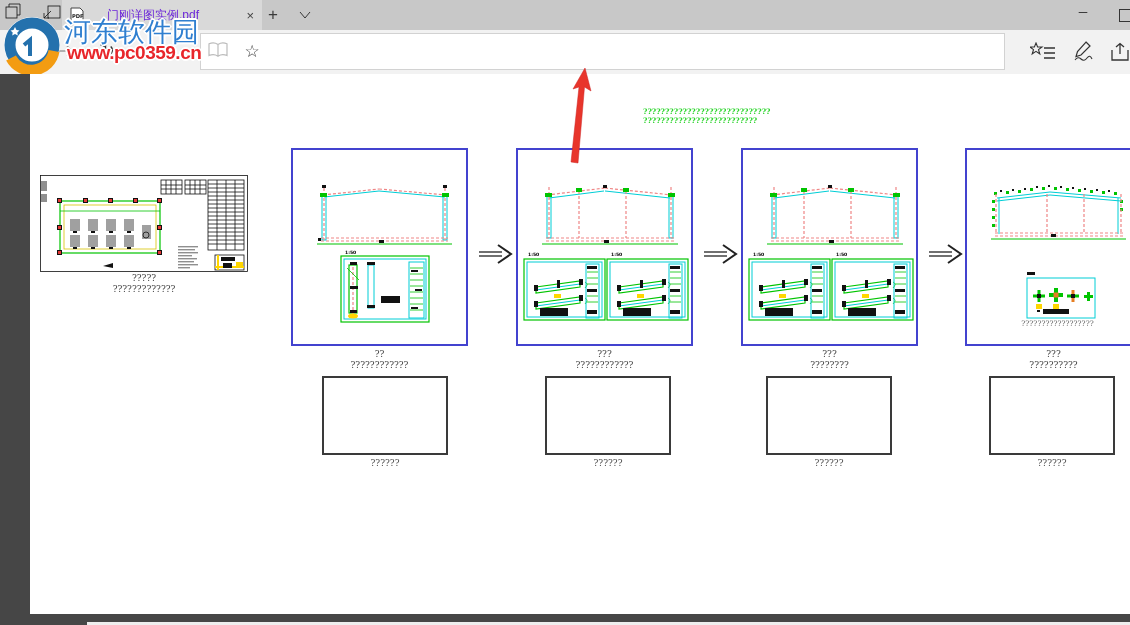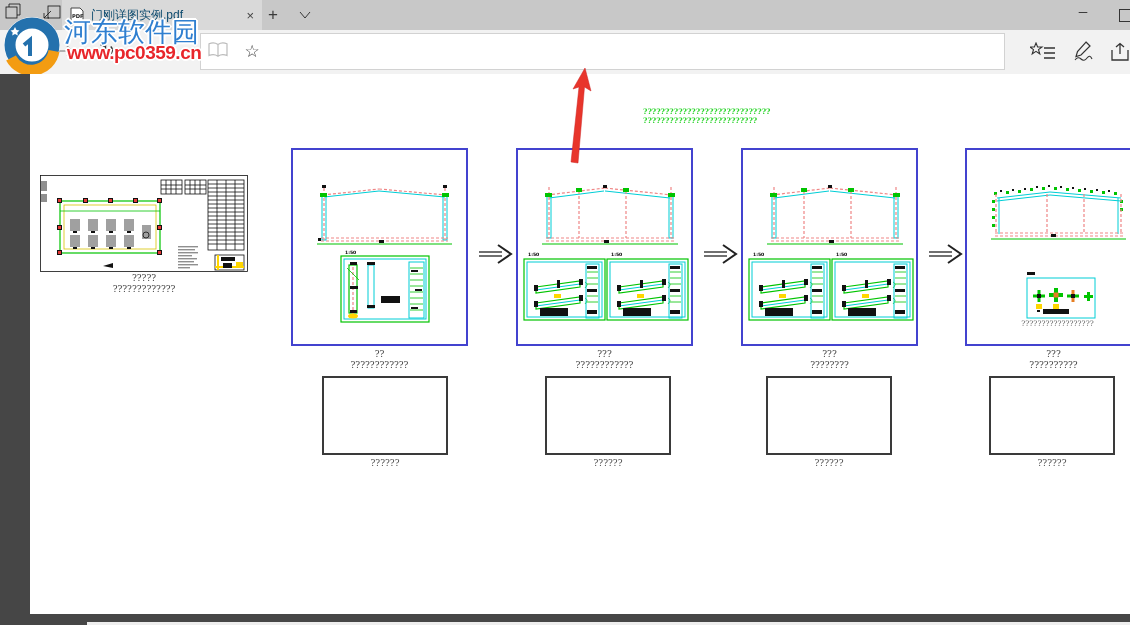--- a/index.html
+++ b/index.html
@@ -4,21 +4,21 @@
 <style>
   html,body{margin:0;padding:0;}
   body{width:1130px;height:625px;overflow:hidden;position:relative;
        font-family:"Liberation Sans",sans-serif;background:#fff;}
   .abs{position:absolute;}
 
   
   .titlebar{left:0;top:0;width:1130px;height:30px;background:#c8c8c8;}
   .tab{left:62px;top:0;width:200px;height:30px;background:#d9d9d9;
        display:flex;align-items:center;gap:7px;padding:0 8px;box-sizing:border-box;}
-  .tab-title{font-size:12px;color:#0c4a6e;flex:1;white-space:nowrap;overflow:hidden;}
+  .tab-title{font-size:12px;color:#6d28d9;flex:1;white-space:nowrap;overflow:hidden;margin-left:16px;}
   .tab-close{font-size:13px;color:#444;cursor:default;}
   .tb-glyph{font-size:16px;color:#3a3a3a;line-height:1;}
   .newtab{left:268px;top:6px;font-size:17px;}
   .tabchev{left:298px;top:10px;}
   .win-min{left:1072px;top:5px;width:22px;height:20px;text-align:center;font-size:12px;color:#222;}
   .win-max{left:1119px;top:9px;width:11px;height:11px;border:1.5px solid #333;background:transparent;}
 
   .toolbar{left:0;top:30px;width:1130px;height:44px;background:#f2f2f2;}
   .navico{color:#333;font-size:17px;line-height:1;}
   .addr{left:200px;top:3px;width:805px;height:37px;background:#fff;

